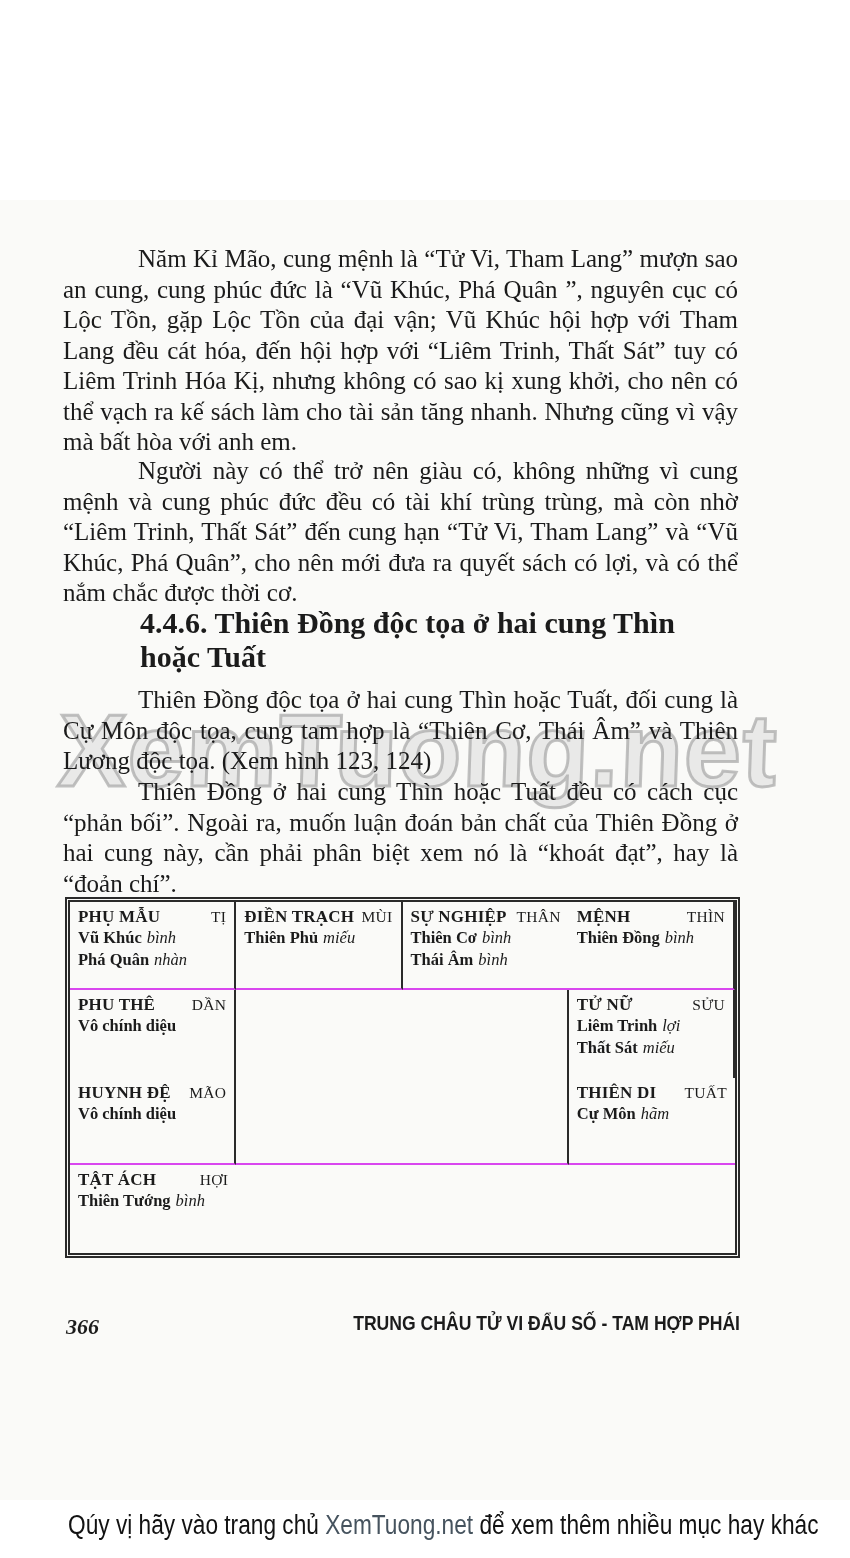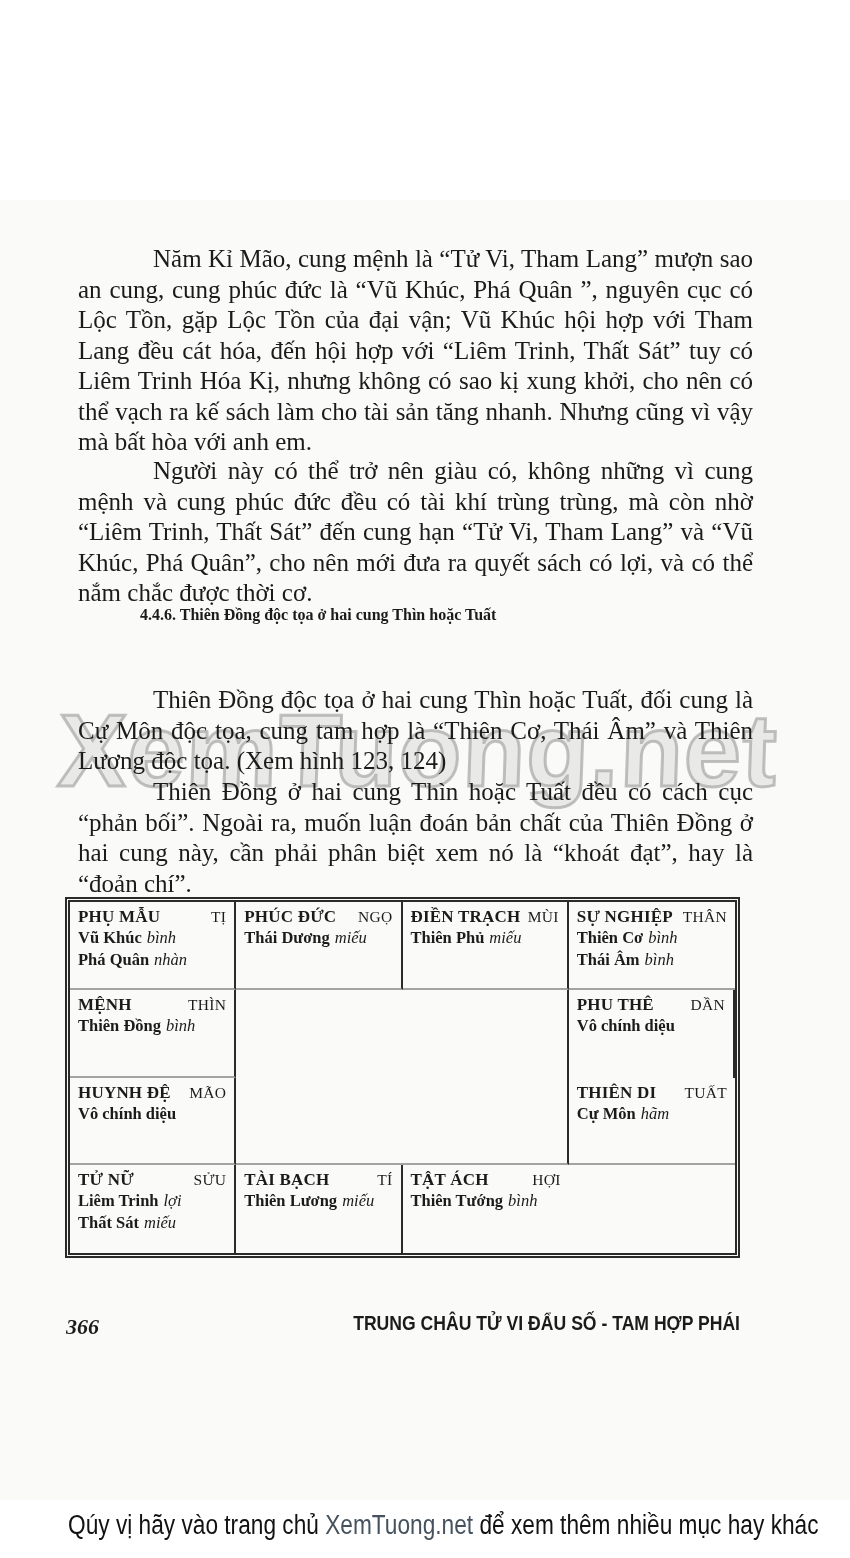--- a/index.html
+++ b/index.html
@@ -10,30 +10,30 @@
     font-family:"Liberation Serif", serif;
     color:#1b1b1b;
     overflow:hidden;
   }
   .scan-bg{
     position:absolute;left:0;top:200px;width:850px;height:1300px;
     background:#fafaf8;
   }
   
   .textblock{
-    position:absolute;left:78px;width:675px;
+    position:absolute;left:63px;width:675px;
     font-size:25px;line-height:30.5px;
     text-align:justify;
     z-index:2;
   }
   .indent{text-indent:75px;}
   .section-heading{
     position:absolute;left:65px;width:675px;
     padding-left:75px;box-sizing:border-box;
-    font-size:16px;font-weight:bold;
+    font-size:30px;font-weight:bold;
     z-index:2;
   }
   
   .watermark{
     position:absolute;left:58px;top:692px;width:710px;
     text-align:center;
     font-family:"Liberation Sans", sans-serif;
     font-weight:bold;
     font-size:103px;
     letter-spacing:1px;
@@ -53,21 +53,21 @@
     display:grid;
     grid-template-columns:repeat(4,1fr);
     grid-template-rows:repeat(4,1fr);
     background:transparent;
     z-index:2;
   }
   .cell{
     box-sizing:border-box;
     padding:5px 8px 4px 8px;
     border-right:2px solid #2a2a2a;
-    border-bottom:2px solid #a3a3a3;
+    border-bottom:2px solid #d946ef;
     overflow:hidden;
   }
   .cell.no-r{border-right:none;}
   .cell.no-b{border-bottom:none;}
   .center-cell{grid-column:2/4;grid-row:2/4;}
   .r2c4{grid-column:4;grid-row:2;}
   .r3c1{grid-column:1;grid-row:3;}
   .r3c4{grid-column:4;grid-row:3;}
   .cell-head{display:flex;justify-content:space-between;align-items:baseline;}
   .palace{font-weight:bold;font-size:17px;letter-spacing:0.2px;}
@@ -123,27 +123,20 @@
     <div class="cell">
       <div class="cell-head">
           <span class="palace">PHỤ MẪU</span>
           <span class="branch">TỊ</span>
         </div>
       <div class="star-line"><span class="star-name">Vũ Khúc</span><span class="star-grade">bình</span></div>
       <div class="star-line"><span class="star-name">Phá Quân</span><span class="star-grade">nhàn</span></div>
     </div>
     <div class="cell">
       <div class="cell-head">
-          <span class="palace">PHÚC ĐỨC</span>
-          <span class="branch">NGỌ</span>
-        </div>
-      <div class="star-line"><span class="star-name">Thái Dương</span><span class="star-grade">miếu</span></div>
-    </div>
-    <div class="cell">
-      <div class="cell-head">
           <span class="palace">ĐIỀN TRẠCH</span>
           <span class="branch">MÙI</span>
         </div>
       <div class="star-line"><span class="star-name">Thiên Phủ</span><span class="star-grade">miếu</span></div>
     </div>
     <div class="cell no-r">
       <div class="cell-head">
           <span class="palace">SỰ NGHIỆP</span>
           <span class="branch">THÂN</span>
         </div>
@@ -183,27 +176,20 @@
       <div class="star-line"><span class="star-name">Vô chính diệu</span><span class="star-grade"></span></div>
     </div>
     <div class="cell no-b">
       <div class="cell-head">
           <span class="palace">TỬ NỮ</span>
           <span class="branch">SỬU</span>
         </div>
       <div class="star-line"><span class="star-name">Liêm Trinh</span><span class="star-grade">lợi</span></div>
       <div class="star-line"><span class="star-name">Thất Sát</span><span class="star-grade">miếu</span></div>
     </div>
-    <div class="cell no-b">
-      <div class="cell-head">
-          <span class="palace">TÀI BẠCH</span>
-          <span class="branch">TÍ</span>
-        </div>
-      <div class="star-line"><span class="star-name">Thiên Lương</span><span class="star-grade">miếu</span></div>
-    </div>
     <div class="cell no-r no-b">
       <div class="cell-head">
           <span class="palace">TẬT ÁCH</span>
           <span class="branch">HỢI</span>
         </div>
       <div class="star-line"><span class="star-name">Thiên Tướng</span><span class="star-grade">bình</span></div>
     </div>
   </div>
 
 

